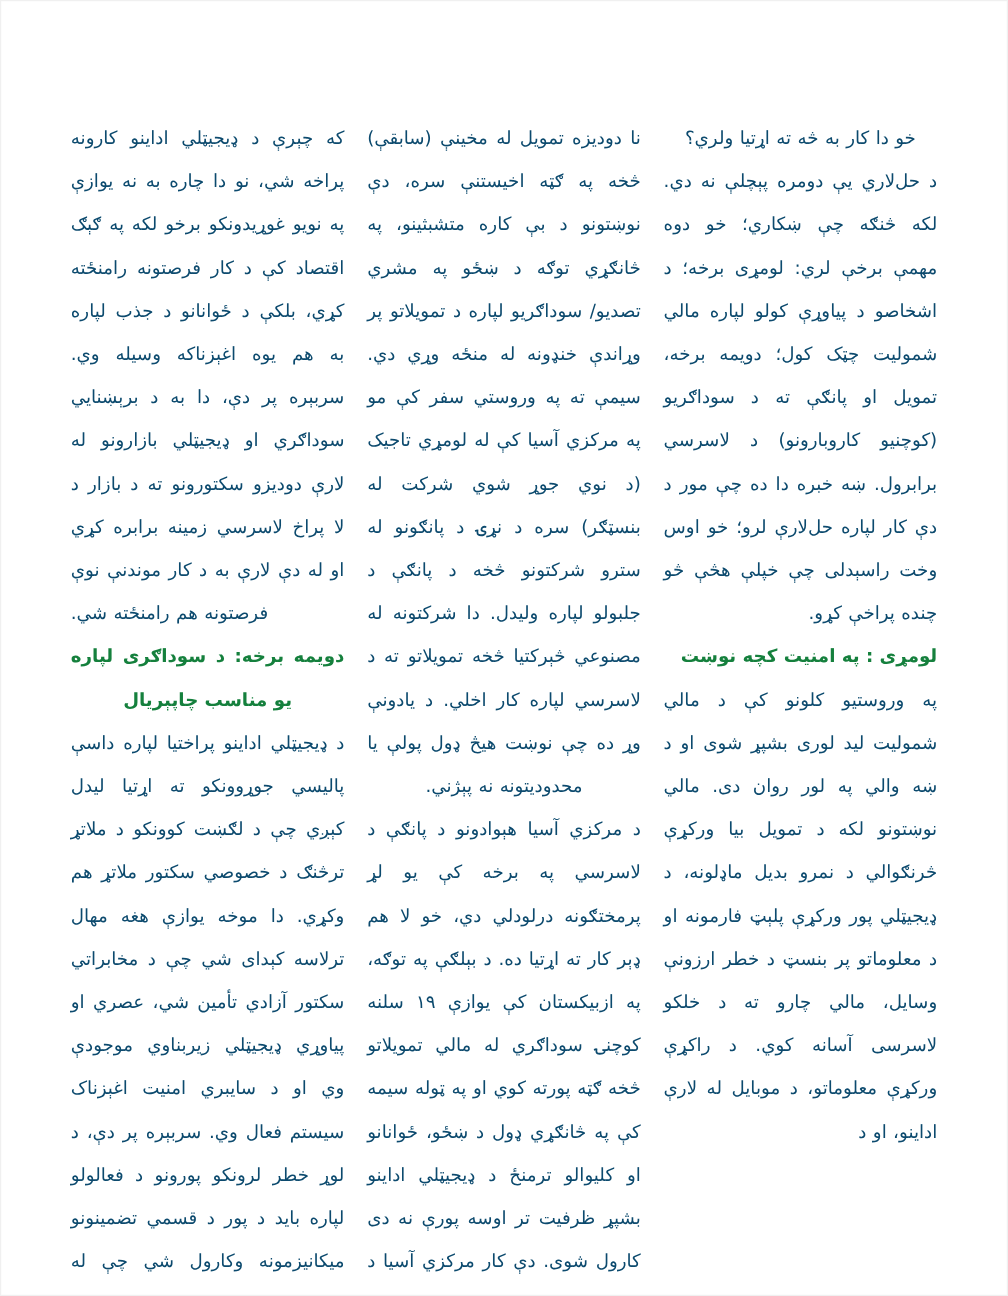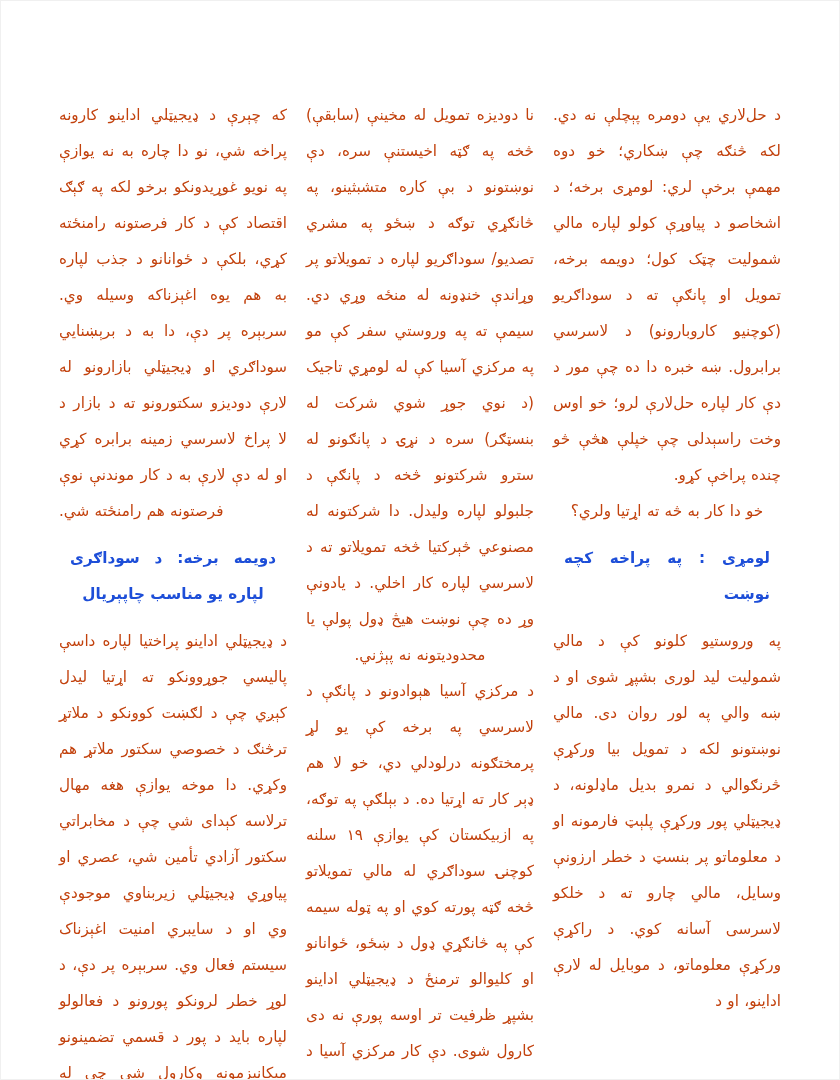--- a/index.html
+++ b/index.html
@@ -50,60 +50,60 @@
   }
 
   .para {
     margin: 0;
     direction: rtl;
     unicode-bidi: isolate;
     text-align: justify;
     text-align-last: right;
     font-size: 15.2px;
     line-height: 36px;
-    color: #c2410c;
+    color: #0c4a6e;
     letter-spacing: 0;
     word-spacing: 0.5px;
   }
 
   .para.last-center {
     text-align-last: center;
   }
 
   .para.last-left {
     text-align-last: left;
   }
 
   .heading {
-    margin: 11px;
+    margin: 0;
     direction: rtl;
     unicode-bidi: isolate;
     font-weight: bold;
     font-size: 15.2px;
     line-height: 36px;
-    color: #1d4ed8;
+    color: #15803d;
     text-align: justify;
     text-align-last: center;
   }
 
   .heading.last-right {
     text-align-last: right;
   }
 </style>
 </head>
 <body>
 
 <div class="page">
   <div class="page-inner">
     <div class="columns">
 
       <div class="column">
+        <p class="para last-center">خو دا کار به څه ته اړتيا ولري؟</p>
         <p class="para">د حل‌لاري يې دومره پېچلې نه دي. لکه څنګه چې ښکاري؛ خو دوه مهمې برخې لري: لومړی برخه؛ د اشخاصو د پياوړې کولو لپاره مالي شموليت چټک کول؛ دويمه برخه، تمويل او پانګې ته د سوداګريو (کوچنيو کاروبارونو) د لاسرسي برابرول. ښه خبره دا ده چې مور د دې کار لپاره حل‌لارې لرو؛ خو اوس وخت راسېدلی چې خپلې هڅې څو چنده پراخې کړو.</p>
-        <p class="para last-center">خو دا کار به څه ته اړتيا ولري؟</p>
-        <p class="heading last-right">لومړی : په پراخه کچه نوښت</p>
+        <p class="heading last-right">لومړی : په امنيت کچه نوښت</p>
         <p class="para">په وروستيو کلونو کې د مالي شموليت ليد لوری بشپړ شوی او د ښه والي په لور روان دی. مالي نوښتونو لکه د تمويل بيا ورکړې څرنګوالي د نمرو بديل ماډلونه، د ډيجيټلي پور ورکړې پلېټ فارمونه او د معلوماتو پر بنسټ د خطر ارزونې وسايل، مالي چارو ته د خلکو لاسرسی آسانه کوي. د راکړې ورکړې معلوماتو، د موبايل له لارې اداينو، او د</p>
       </div>
 
       <div class="column">
         <p class="para last-center">نا دودیزه تمويل له مخينې (سابقې) څخه په ګټه اخيستنې سره، دې نوښتونو د بې کاره متشبثينو، په څانګړي توګه د ښځو په مشري تصديو/ سوداګريو لپاره د تمويلاتو پر وړاندې خنډونه له منځه وړي دي. سيمې ته په وروستي سفر کې مو په مرکزي آسيا کې له لومړي تاجيک (د نوي جوړ شوي شرکت له بنسټګر) سره د نړۍ د پانګونو له سترو شرکتونو څخه د پانګې د جلبولو لپاره وليدل. دا شرکتونه له مصنوعي څېرکتيا څخه تمويلاتو ته د لاسرسي لپاره کار اخلي. د يادونې وړ ده چې نوښت هيڅ ډول پولې يا محدوديتونه نه پېژني.</p>
         <p class="para">د مرکزي آسيا هېوادونو د پانګې د لاسرسي په برخه کې يو لړ پرمختګونه درلودلي دي، خو لا هم ډېر کار ته اړتيا ده. د بېلګې په توګه، په ازبيکستان کې يوازې ۱۹ سلنه کوچنۍ سوداګري له مالي تمويلاتو څخه ګټه پورته کوي او په ټوله سيمه کې په څانګړي ډول د ښځو، ځوانانو او کليوالو ترمنځ د ډيجيټلي اداينو بشپړ ظرفيت تر اوسه پورې نه دی کارول شوی. دې کار مرکزي آسيا د پراخو نوښتونو لپاره پر مناسبې آزماينتي فضا بدله کړې ده.</p>
       </div>
 
       <div class="column">
         <p class="para last-left">که چېرې د ډیجیټلي اداينو کارونه پراخه شي، نو دا چاره به نه يوازې په نويو غوړيدونکو برخو لکه په ګېګ اقتصاد کې د کار فرصتونه رامنځته کړي، بلکې د ځوانانو د جذب لپاره به هم يوه اغېزناکه وسيله وي. سربېره پر دې، دا به د برېښنايي سوداګري او ډيجيټلي بازارونو له لارې دودیزو سکتورونو ته د بازار د لا پراخ لاسرسي زمينه برابره کړي او له دې لارې به د کار موندنې نوې فرصتونه هم رامنځته شي.</p>

